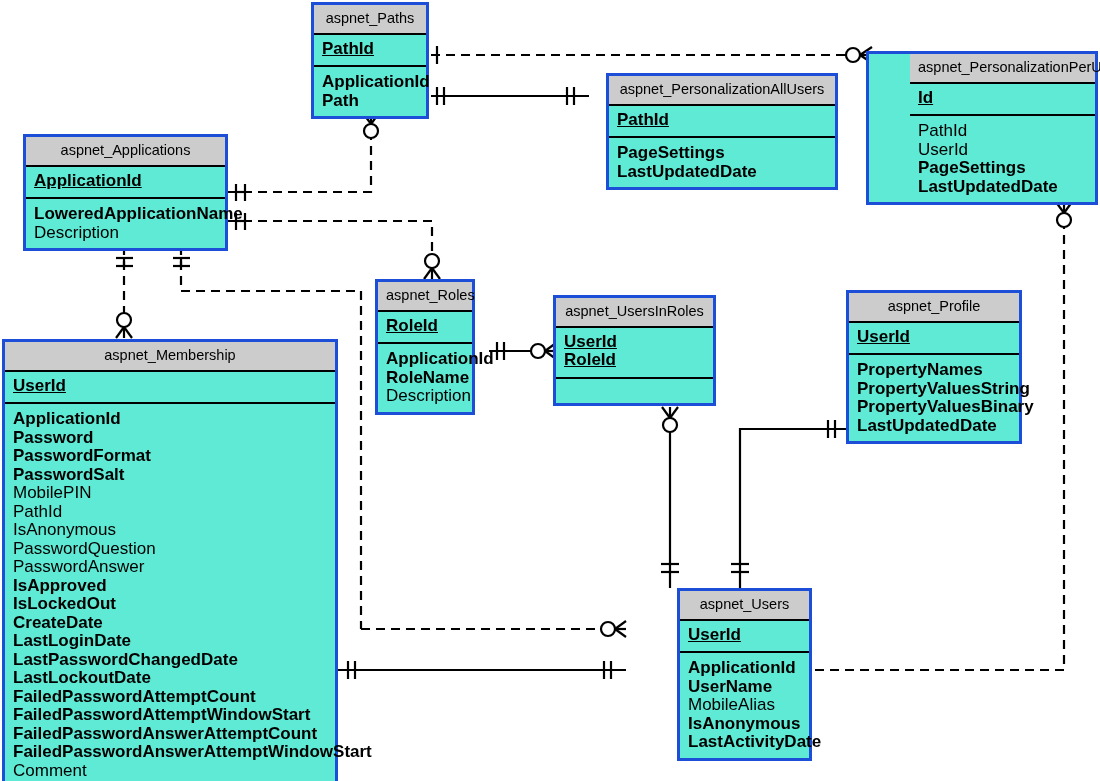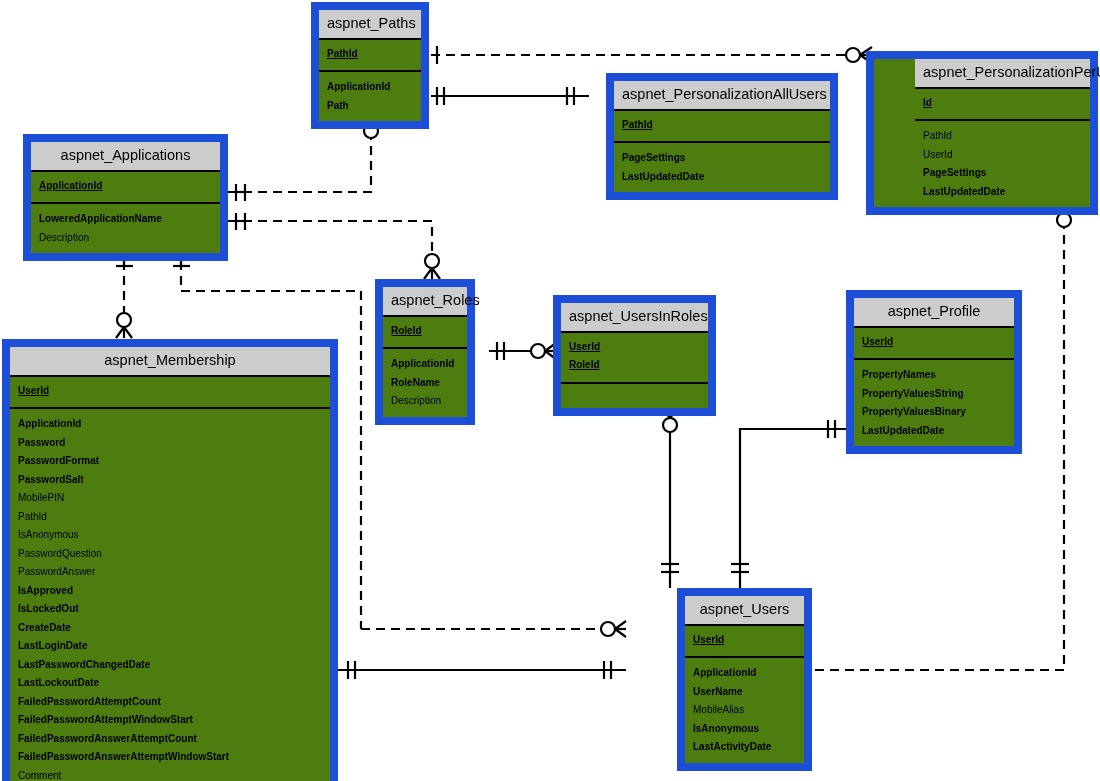--- a/index.html
+++ b/index.html
@@ -21,22 +21,22 @@
     position: absolute;
     left: 0;
     top: 0;
     width: 1100px;
     height: 781px;
     pointer-events: none;
   }
   .entity {
     position: absolute;
     box-sizing: border-box;
-    border: 8px solid #1d4ed8;
-    background: #4d7c0f;
+    border: 3px solid #1d4ed8;
+    background: #5eead4;
     z-index: 5;
   }
   .ent-title {
     background: #cccccc;
     border-bottom: 2px solid #000000;
     text-align: center;
     font-size: 14.5px;
     color: #000000;
     line-height: 1;
     padding: 6px 8px 7px 8px;
@@ -50,21 +50,21 @@
     min-height: 10px;
   }
   .ent-attrs {
     padding: 6px 8px 6px 8px;
     box-sizing: border-box;
   }
   .ent-attrs.empty {
     min-height: 24px;
   }
   .fld {
-    font-size: 10px;
+    font-size: 17px;
     line-height: 18.5px;
     color: #000000;
     white-space: nowrap;
   }
   .fld.pk {
     font-weight: bold;
     text-decoration: underline;
   }
   .fld.req {
     font-weight: bold;

